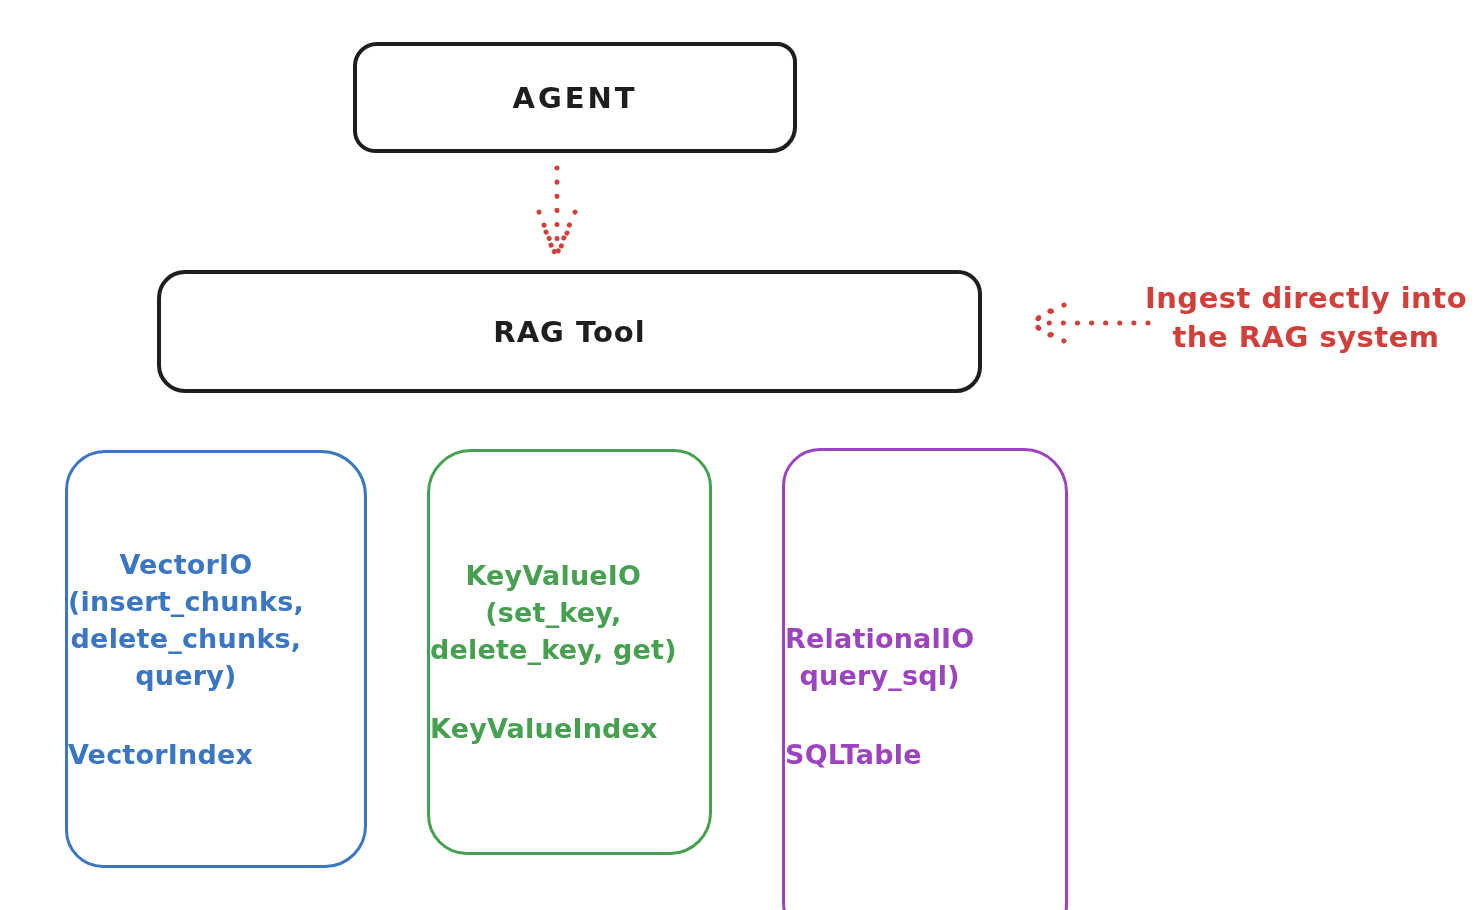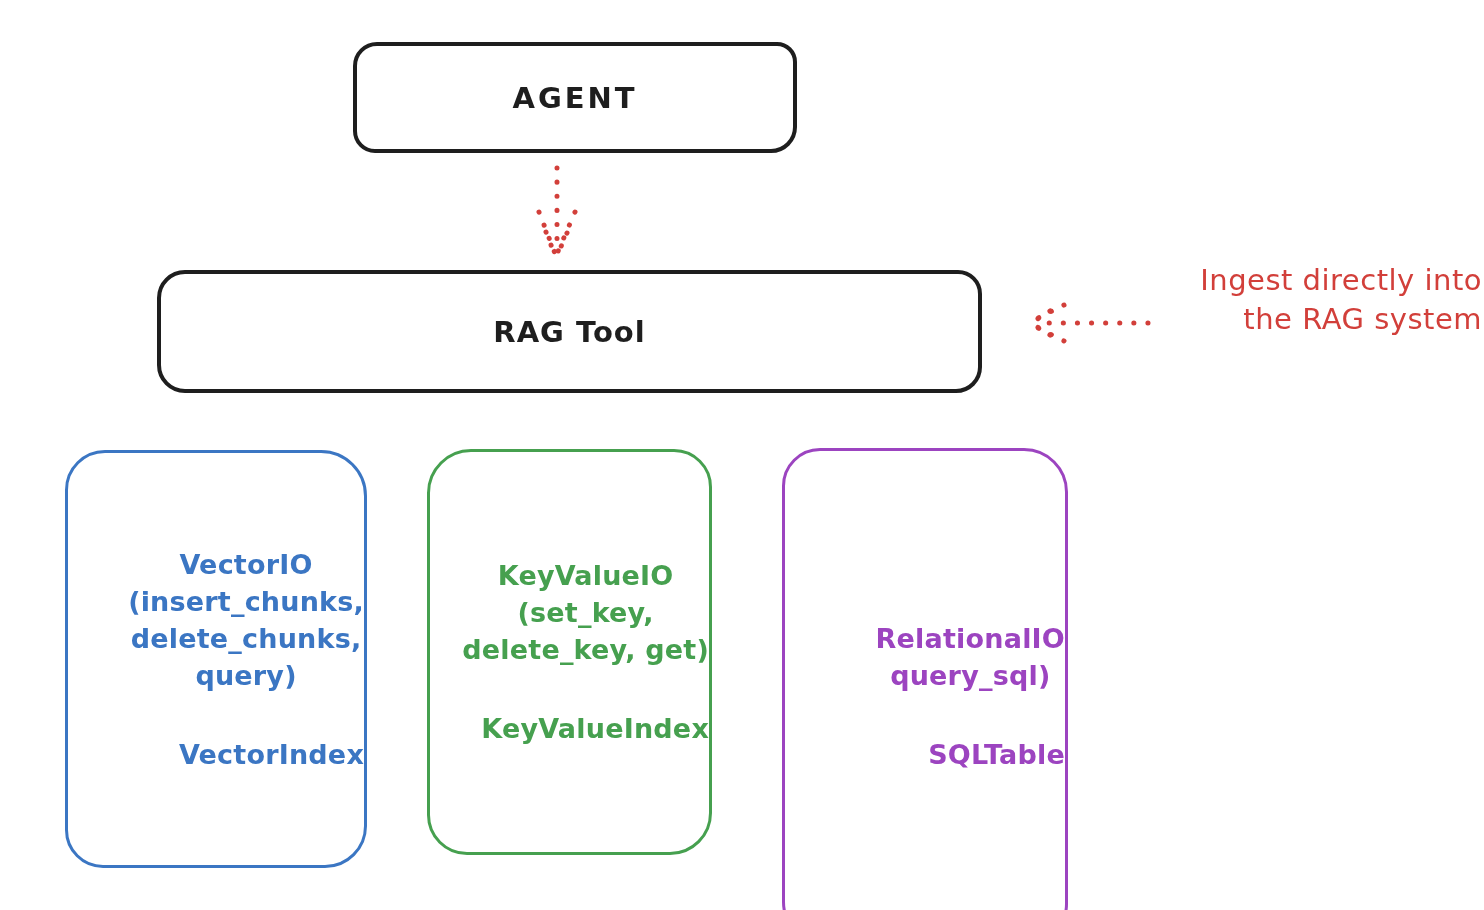--- a/index.html
+++ b/index.html
@@ -47,38 +47,38 @@
   
   .arrows {
     position: absolute;
     left: 0; top: 0;
     pointer-events: none;
   }
 
   
   .annotation {
     position: absolute;
-    left: 1130px; top: 261px;
+    left: 1130px; top: 279px;
     width: 352px;
-    text-align: right;
+    text-align: center;
     font-size: 29px;
-    font-weight: normal;
+    font-weight: bold;
     line-height: 39px;
     letter-spacing: 0.5px;
   }
 
   
   .card {
     position: absolute;
     background: #ffffff;
     border: 3.5px solid;
     box-sizing: border-box;
     display: flex;
     flex-direction: column;
-    align-items: flex-end;
+    align-items: flex-start;
     justify-content: center;
     text-align: center;
     font-size: 27px;
     font-weight: bold;
     line-height: 37px;
     letter-spacing: 0.2px;
   }
   .card-blue {
     left: 65px; top: 450px;
     width: 302px; height: 418px;

